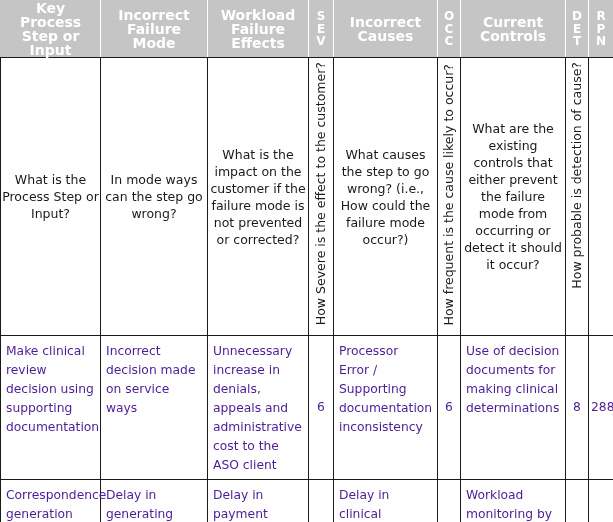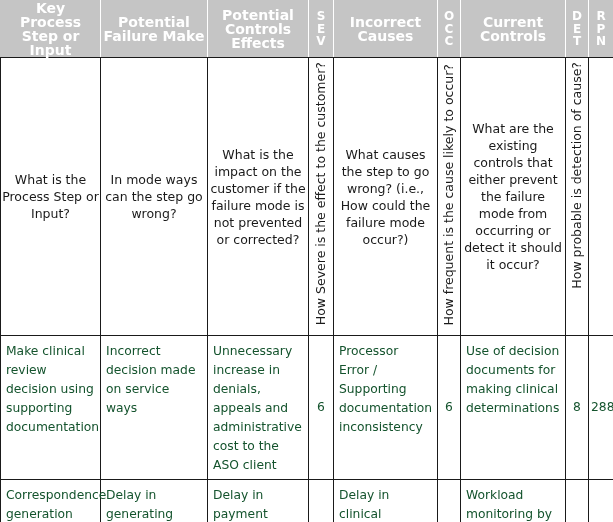--- a/index.html
+++ b/index.html
@@ -75,21 +75,21 @@
     transform: rotate(180deg);
     display: inline-block;
     white-space: nowrap;
     font-size: 12.5px;
     line-height: 22px;
     color: #1a1a1a;
   }
 
   
   tr.data-row td {
-    color: #14532d;
+    color: #4c1d95;
     font-size: 12.3px;
     line-height: 19px;
     text-align: left;
     vertical-align: top;
     padding: 6px 5px 4px 5px;
     margin-left: 48px;
   }
   tr.data-row td.num {
     text-align: center;
     vertical-align: middle;
@@ -110,22 +110,22 @@
     <col style="width:104px">
     <col style="width:23px">
     <col style="width:105px">
     <col style="width:23px">
     <col style="width:25px">
   </colgroup>
 
   <tbody>
       <tr class="head-row">
     <td class="head-first">Key Process Step or Input</td>
-    <td>Potential Failure Make</td>
-    <td>Potential Controls Effects</td>
+    <td>Incorrect Failure Mode</td>
+    <td>Workload Failure Effects</td>
     <td class="narrow">
       <span class="stack">S</span>
       <span class="stack">E</span>
       <span class="stack">V</span>
     </td>
     <td>Incorrect Causes</td>
     <td class="narrow">
       <span class="stack">O</span>
       <span class="stack">C</span>
       <span class="stack">C</span>

